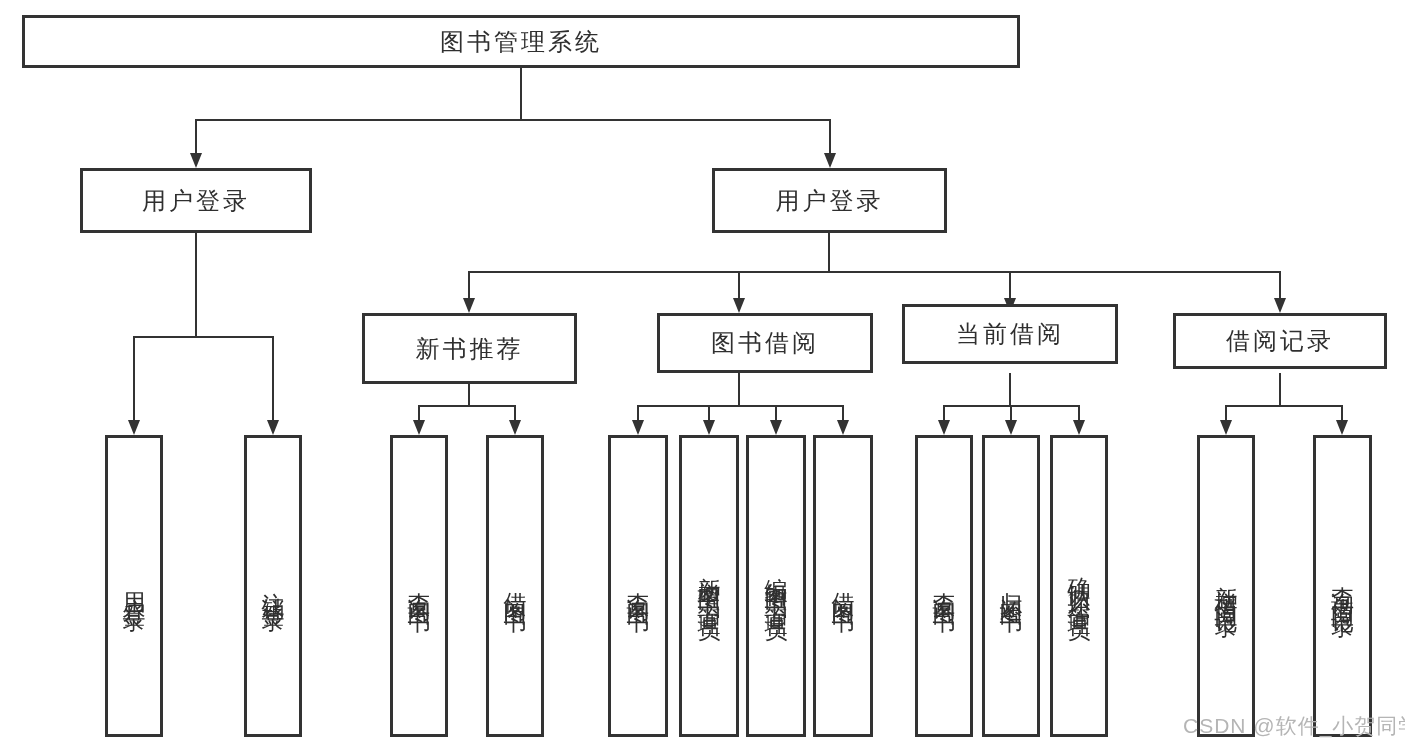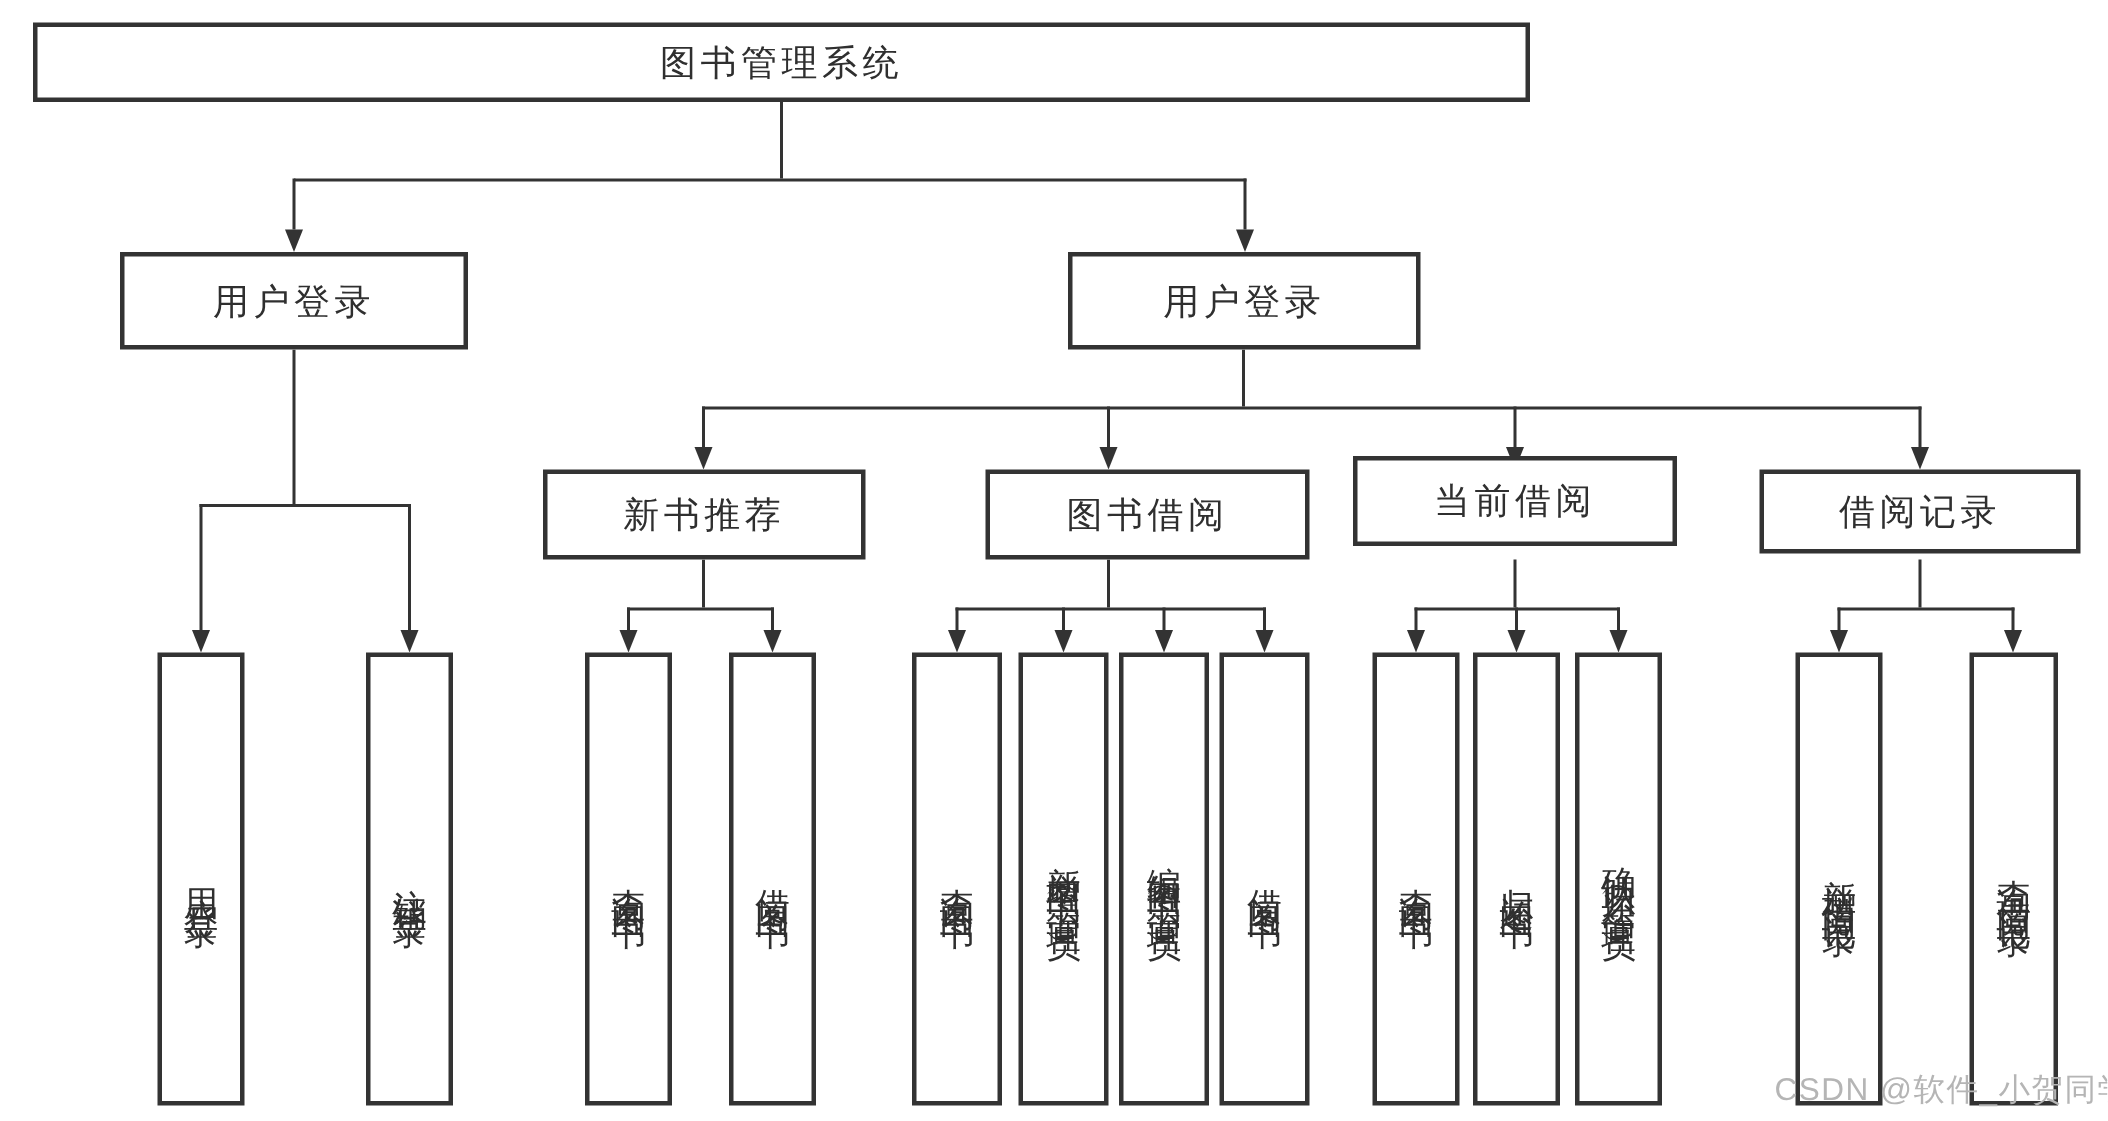--- a/index.html
+++ b/index.html
@@ -121,21 +121,21 @@
     <span>图书管理系统</span>
   </div>
 
   <div class="box" style="left:80px;top:168px;width:232px;height:65px">
     <span>用户登录</span>
   </div>
   <div class="box" style="left:712px;top:168px;width:235px;height:65px">
     <span>用户登录</span>
   </div>
 
-  <div class="box" style="left:362px;top:313px;width:215px;height:60px">
+  <div class="box" style="left:362px;top:313px;width:215px;height:71px">
     <span>新书推荐</span>
   </div>
   <div class="box" style="left:657px;top:313px;width:216px;height:60px">
     <span>图书借阅</span>
   </div>
   <div class="box" style="left:902px;top:304px;width:216px;height:60px">
     <span>当前借阅</span>
   </div>
   <div class="box" style="left:1173px;top:313px;width:214px;height:56px">
     <span>借阅记录</span>

